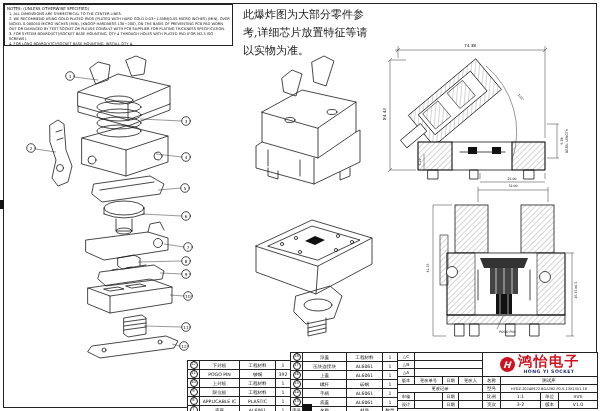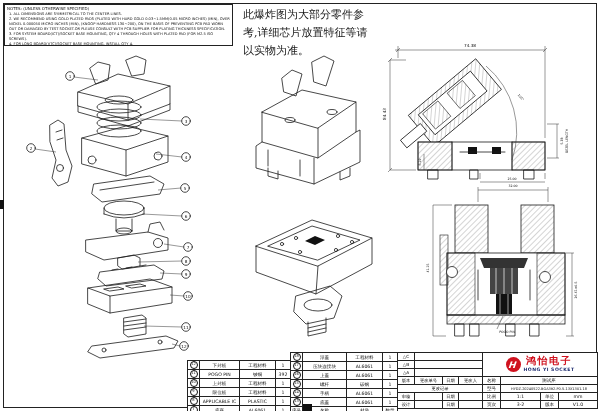--- a/index.html
+++ b/index.html
@@ -31,21 +31,21 @@
   .rev tr{height:8px;}
   .rev td{font-size:4.3px;}
   .tbr{position:absolute;left:482px;top:352px;width:115px;height:56px;}
   .tbr tr{height:8px;}
   .tbr tr.logo-row{height:24px;}
   .model-cell{font-size:3.5px;}
   .logo{display:flex;align-items:center;justify-content:center;gap:3px;}
   .logo-mark{width:15px;height:15px;border-radius:50%;background:#d0121f;
              display:flex;align-items:center;justify-content:center;flex:0 0 auto;}
   .logo-h{color:#fff;font-weight:bold;font-style:italic;font-size:9px;transform:skewX(-8deg);}
-  .logo-cn{color:#d0121f;font-weight:bold;font-size:10px;letter-spacing:1.5px;line-height:1;}
+  .logo-cn{color:#d0121f;font-weight:bold;font-size:14px;letter-spacing:1.5px;line-height:1;}
   .logo-en{color:#1c2a6e;font-weight:bold;font-size:4.6px;letter-spacing:0.5px;line-height:1;margin-top:1.5px;}
   .mark{position:absolute;background:#111;}
 </style>
 </head>
 <body>
 
 <div class="sheet">
   <div class="frame"></div>
 
   <svg class="art" width="600" height="411" viewBox="0 0 600 411">

